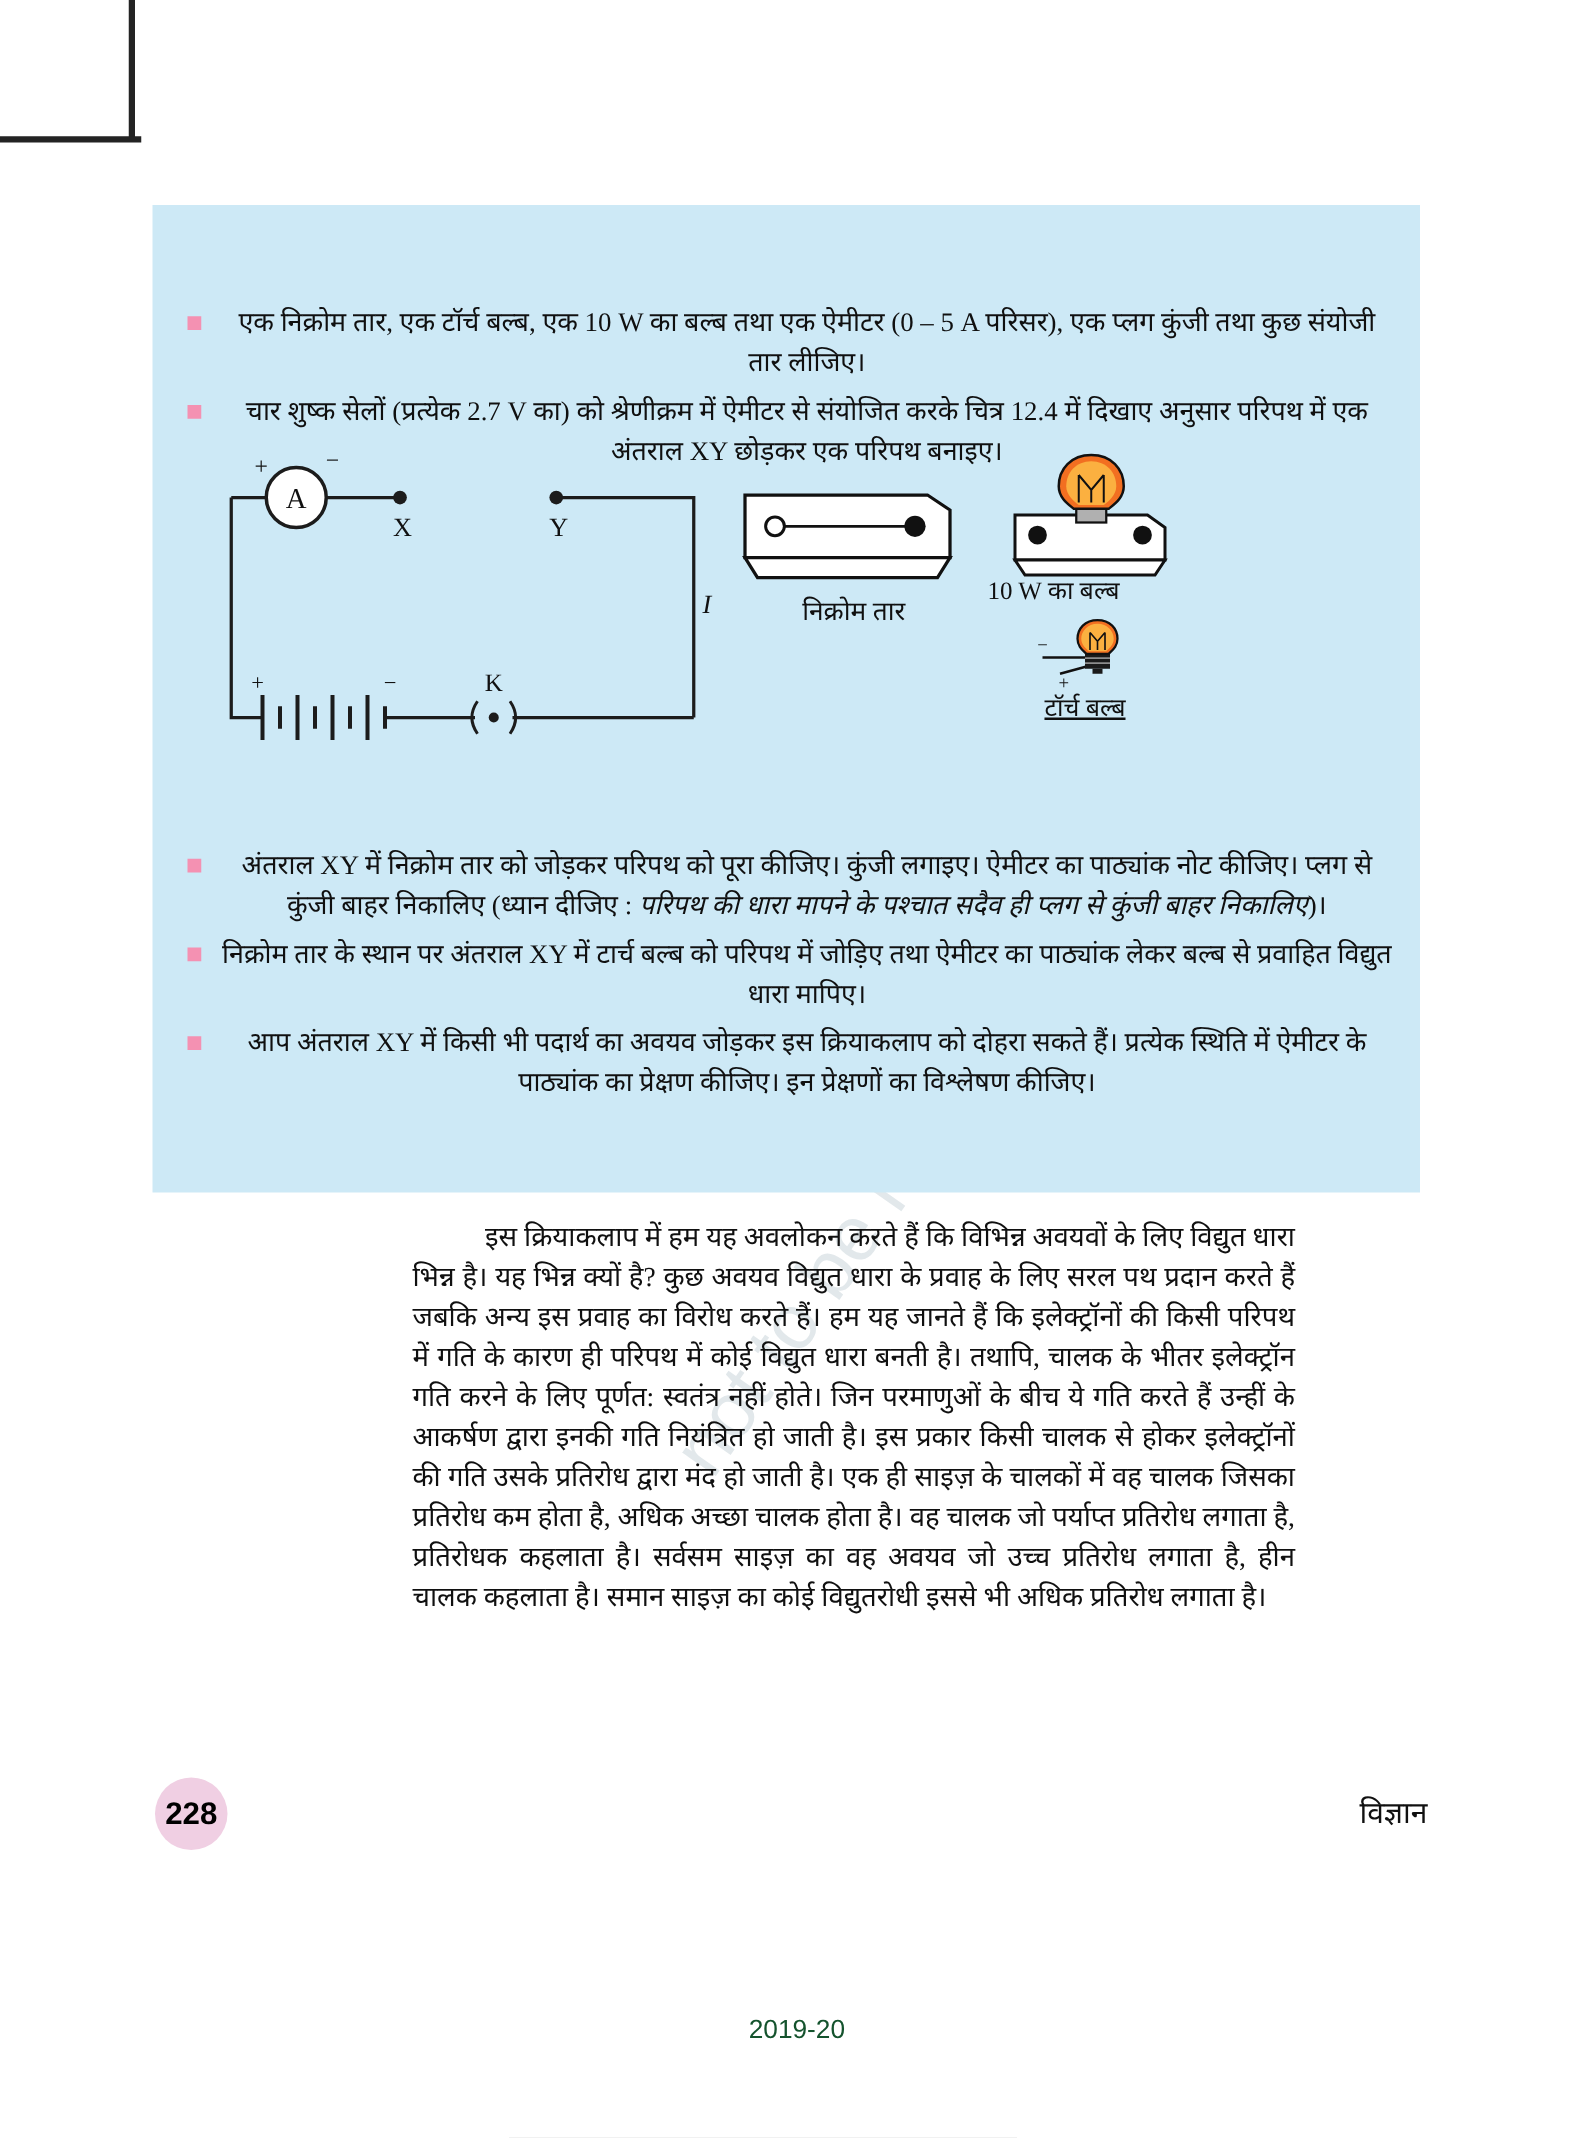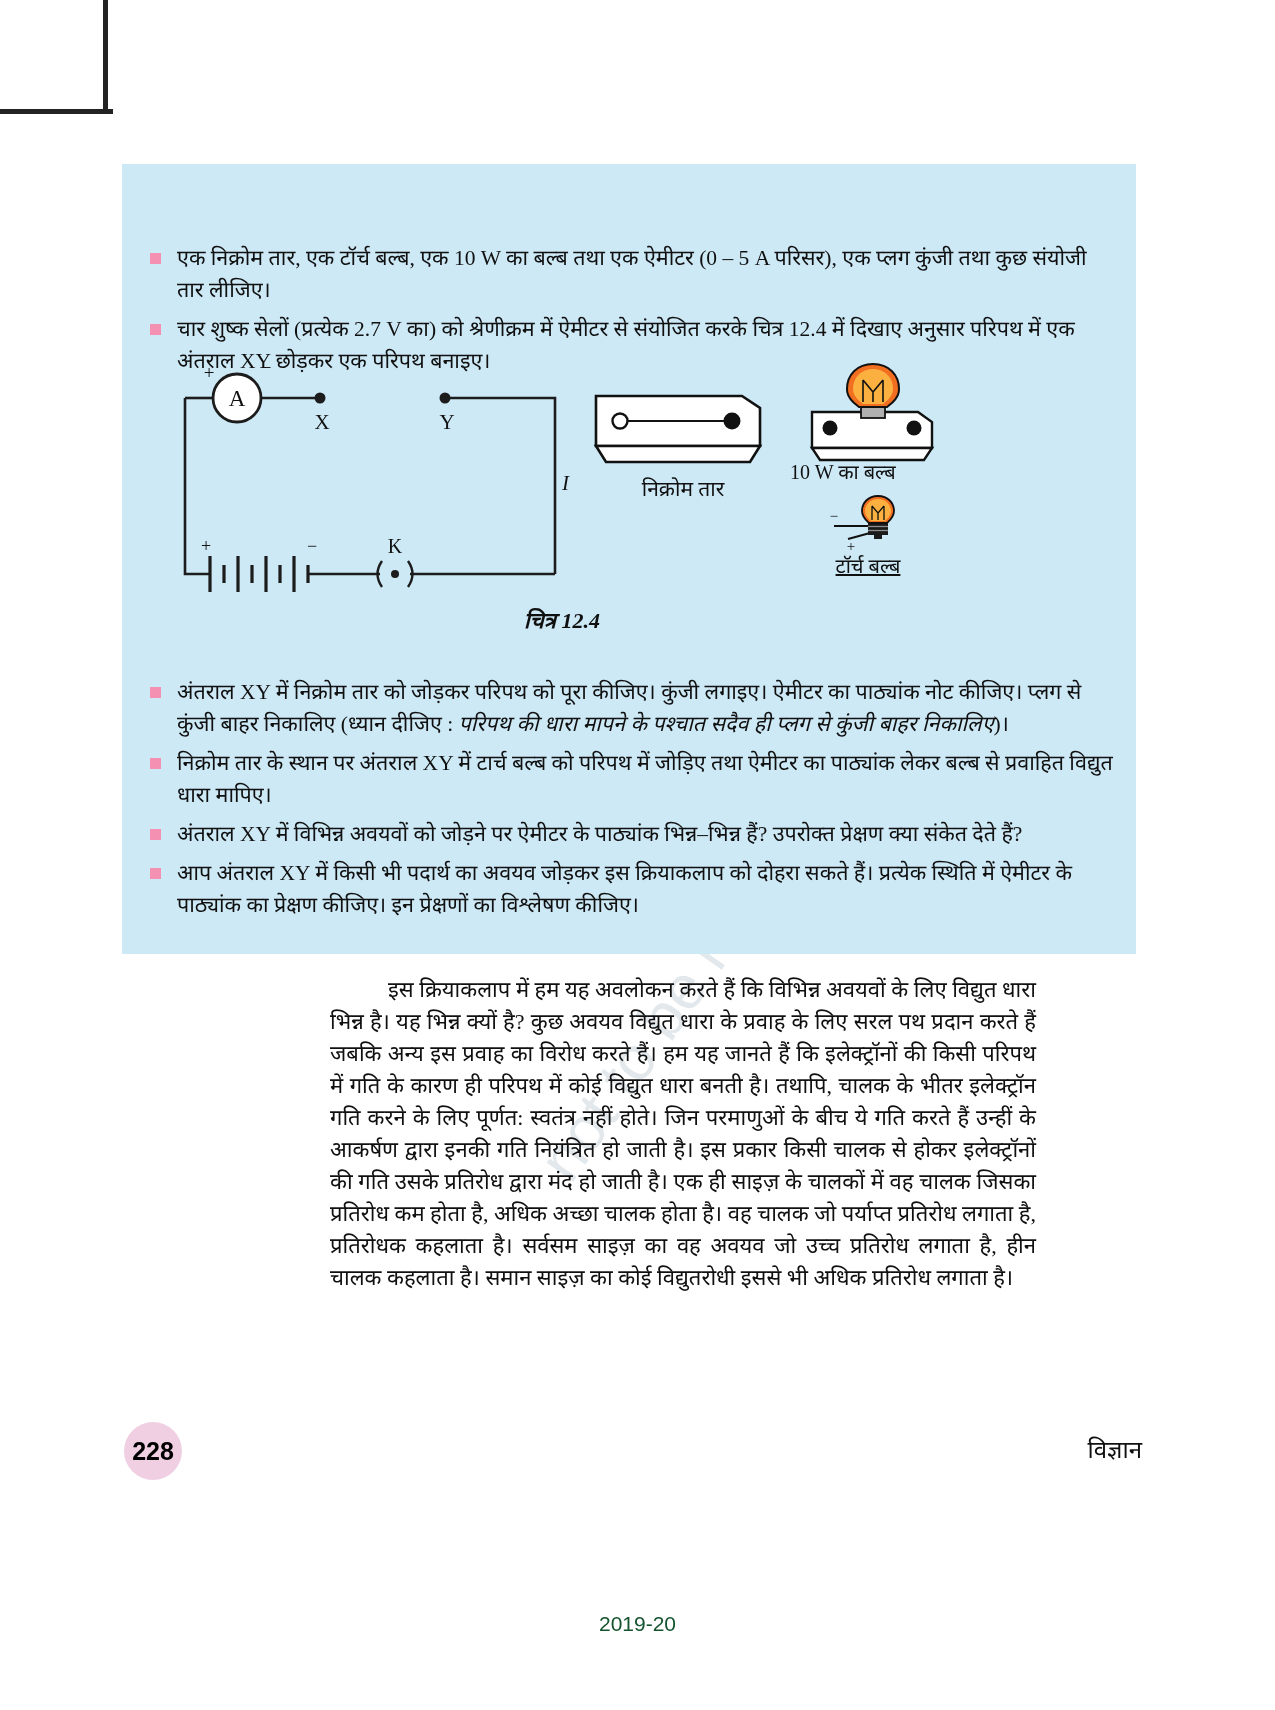--- a/index.html
+++ b/index.html
@@ -16,21 +16,21 @@
   .activity-box { position:absolute; left:122px; top:164px; width:1014px; height:790px; background:#cde9f6; }
   .activity-title {
     position:absolute; left:36px; top:12px; background:#faf4bf; color:#19a2da;
     font-weight:bold; font-size:29px; line-height:30px; padding:10px 26px;
     font-family:"Liberation Sans","DejaVu Sans",sans-serif; letter-spacing:1px;
   }
   .bullets-top { position:absolute; left:22px; top:78px; width:970px; }
   .bullets-bottom { position:absolute; left:22px; top:464px; width:970px;margin-top:48px; }
   .bullet { display:flex; margin-bottom:7px; font-size:21.5px; line-height:32px; }
   .bullet .sq { flex:0 0 11px; width:11px; height:11px; background:#f491b2; margin:11px 16px 0 6px; }
-  .bullet .txt { flex:1; }
+  .bullet .txt { flex:1;text-align:center; }
   .em { font-style:italic; }
 
   
   .circuit-svg   { position:absolute; left:28px;  top:196px; }
   .nichrome-svg  { position:absolute; left:468px; top:224px; }
   .nichrome-label{ position:absolute; left:468px; top:310px; width:186px; text-align:center; font-size:21px; }
   .bulb10-svg    { position:absolute; left:686px; top:198px; }
   .bulb10-label  { position:absolute; left:668px; top:294px; width:166px; text-align:left; font-size:20px; }
   .torch-svg     { position:absolute; left:696px; top:330px; }
   .torch-label   { position:absolute; left:686px; top:388px; width:120px; text-align:center; font-size:20px;text-decoration:underline; }
@@ -162,34 +162,29 @@
       <line x1="50" y1="36.5" x2="70" y2="36.5" stroke="#8d8d8d" stroke-width="1.3"></line>
       <rect x="56" y="41" width="8" height="4" fill="#1a1a1a"></rect>
       <path d="M60,2 C70,2 76,9 76,17 C76,23 72,26 69,29 L51,29 C48,26 44,23 44,17 C44,9 50,2 60,2 Z" fill="#f26f21" stroke="#111" stroke-width="1.8"></path>
       <path d="M60,5 C68,5 73,11 73,17 C73,22 69,25 67,27 L53,27 C51,25 47,22 47,17 C47,11 52,5 60,5 Z" fill="#fbb040"></path>
       <g stroke="#111" stroke-width="1.3" fill="none">
         <path d="M54,26 L54,12 M66,26 L66,12 M54,12 L60,19 L66,12 M60,19 L60,26"></path>
       </g>
     </svg>
     <div class="torch-label">टॉर्च बल्ब</div>
 
-    <div class="fig-caption">चित्र 12.4</div>
 
     <div class="bullets-bottom">
       <div class="bullet">
         <span class="sq"></span>
         <span class="txt"><span>अंतराल XY में निक्रोम तार को जोड़कर परिपथ को पूरा कीजिए। कुंजी लगाइए। ऐमीटर का पाठ्यांक नोट कीजिए। प्लग से कुंजी बाहर निकालिए (ध्यान दीजिए : </span><span class="em">परिपथ की धारा मापने के पश्चात सदैव ही प्लग से कुंजी बाहर निकालिए</span><span>)।</span></span>
       </div>
       <div class="bullet">
         <span class="sq"></span>
         <span class="txt">निक्रोम तार के स्थान पर अंतराल XY में टार्च बल्ब को परिपथ में जोड़िए तथा ऐमीटर का पाठ्यांक लेकर बल्ब से प्रवाहित विद्युत धारा मापिए।</span>
-      </div>
-      <div class="bullet">
-        <span class="sq"></span>
-        <span class="txt">अंतराल XY में विभिन्न अवयवों को जोड़ने पर ऐमीटर के पाठ्यांक भिन्न–भिन्न हैं? उपरोक्त प्रेक्षण क्या संकेत देते हैं?</span>
       </div>
       <div class="bullet">
         <span class="sq"></span>
         <span class="txt">आप अंतराल XY में किसी भी पदार्थ का अवयव जोड़कर इस क्रियाकलाप को दोहरा सकते हैं। प्रत्येक स्थिति में ऐमीटर के पाठ्यांक का प्रेक्षण कीजिए। इन प्रेक्षणों का विश्लेषण कीजिए।</span>
       </div>
     </div>
   </div>
 
   <div class="para">इस क्रियाकलाप में हम यह अवलोकन करते हैं कि विभिन्न अवयवों के लिए विद्युत धारा भिन्न है। यह भिन्न क्यों है? कुछ अवयव विद्युत धारा के प्रवाह के लिए सरल पथ प्रदान करते हैं जबकि अन्य इस प्रवाह का विरोध करते हैं। हम यह जानते हैं कि इलेक्ट्रॉनों की किसी परिपथ में गति के कारण ही परिपथ में कोई विद्युत धारा बनती है। तथापि, चालक के भीतर इलेक्ट्रॉन गति करने के लिए पूर्णत: स्वतंत्र नहीं होते। जिन परमाणुओं के बीच ये गति करते हैं उन्हीं के आकर्षण द्वारा इनकी गति नियंत्रित हो जाती है। इस प्रकार किसी चालक से होकर इलेक्ट्रॉनों की गति उसके प्रतिरोध द्वारा मंद हो जाती है। एक ही साइज़ के चालकों में वह चालक जिसका प्रतिरोध कम होता है, अधिक अच्छा चालक होता है। वह चालक जो पर्याप्त प्रतिरोध लगाता है, प्रतिरोधक कहलाता है। सर्वसम साइज़ का वह अवयव जो उच्च प्रतिरोध लगाता है, हीन चालक कहलाता है। समान साइज़ का कोई विद्युतरोधी इससे भी अधिक प्रतिरोध लगाता है।</div>
 

